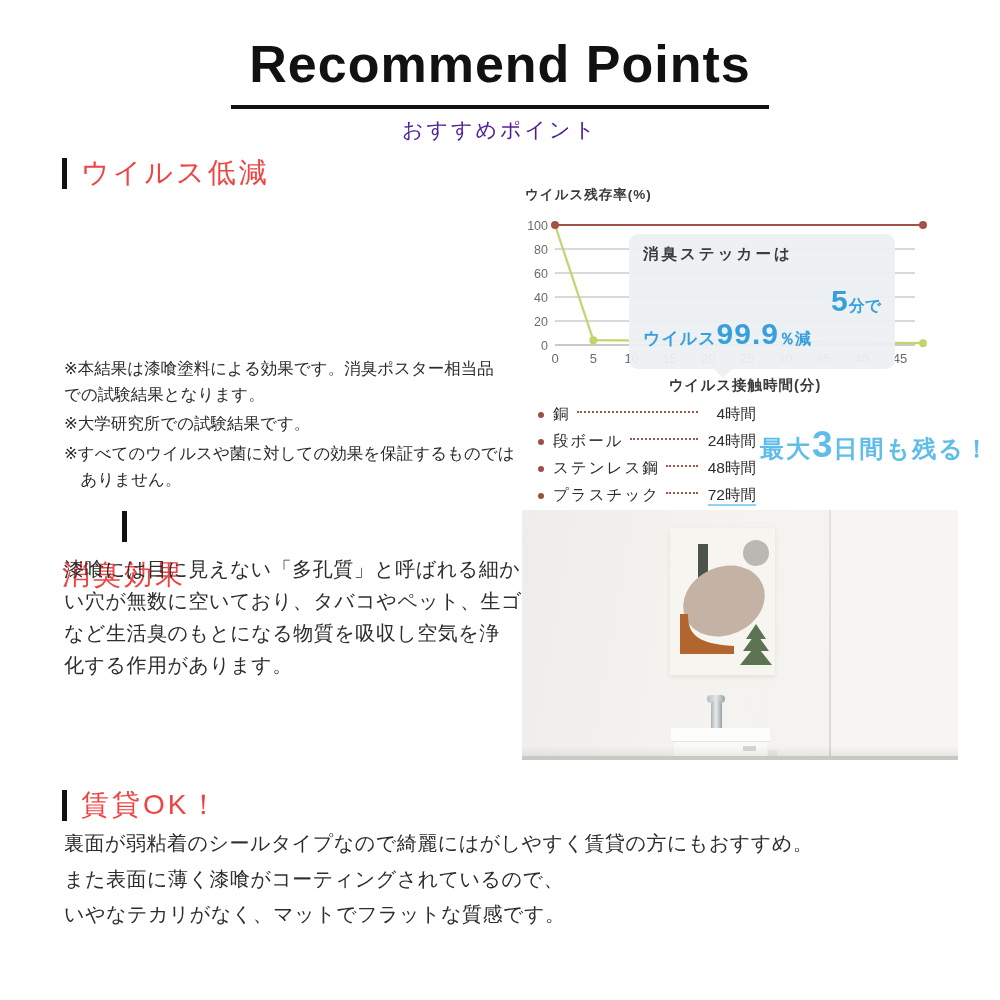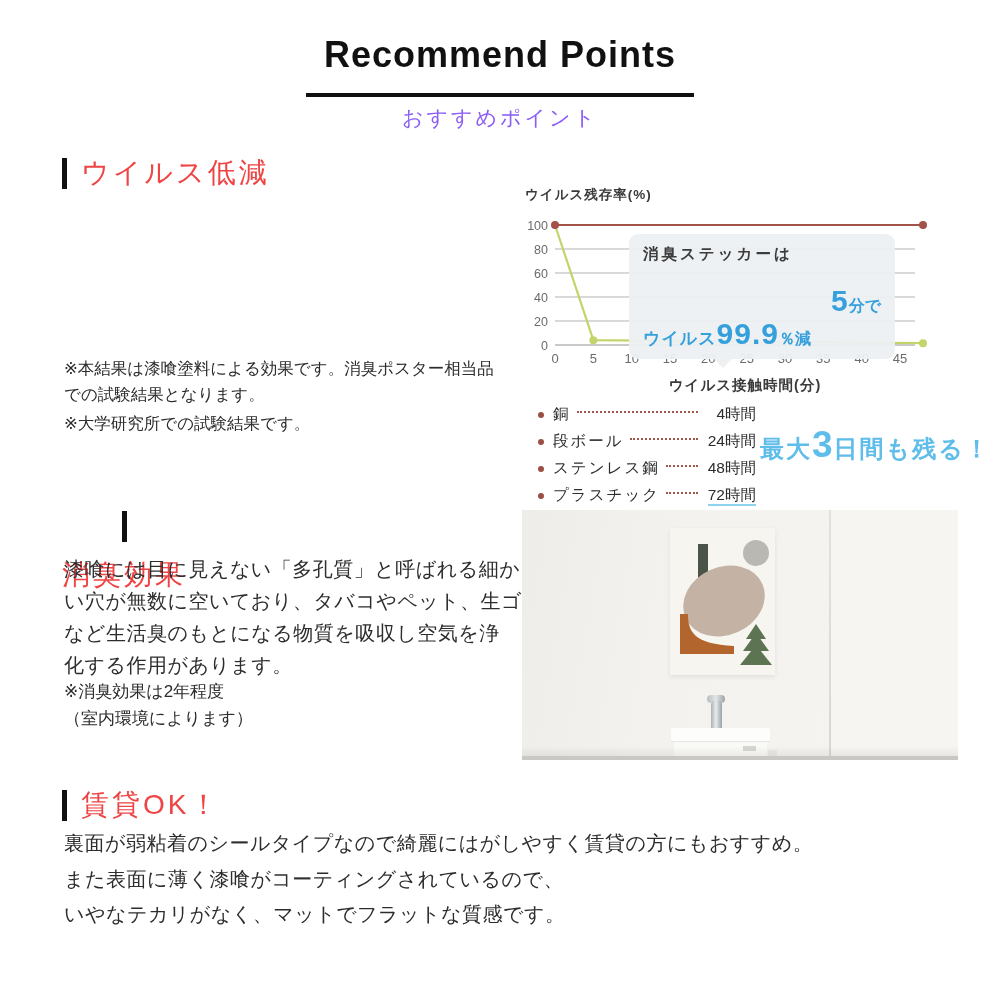--- a/index.html
+++ b/index.html
@@ -1,40 +1,40 @@
 <!DOCTYPE html>
 <html><head>
 <meta charset="utf-8">
 <style>
   html,body{margin:0;padding:0;background:#fff;}
   #canvas{position:relative;width:1000px;height:1000px;background:#ffffff;overflow:hidden;
           font-family:"Liberation Sans","DejaVu Sans",sans-serif;color:#2d2d2d;}
 
   
   .header{position:absolute;top:34px;left:0;width:100%;text-align:center;}
-  .main-title{display:inline-block;font-size:36px;font-weight:bold;letter-spacing:1px;color:#111;
-              border-bottom:4px solid #111;padding:0 18px 17px;}
-  .sub-title{margin-top:7px;font-size:21px;letter-spacing:3px;color:#8b5cf6;font-weight:500;}
+  .main-title{display:inline-block;font-size:52px;font-weight:bold;letter-spacing:1px;color:#111;
+              border-bottom:4px solid #111;padding:0 18px 11px;}
+  .sub-title{margin-top:7px;font-size:21px;letter-spacing:3px;color:#4c1d95;font-weight:500;}
 
   
   .sec-head{position:absolute;display:flex;align-items:center;gap:14px;font-size:28px;
             letter-spacing:3px;color:#ef4444;font-weight:500;}
   .hbar{width:5px;height:31px;background:#111;flex:0 0 auto;}
 
   .body-text{position:absolute;font-size:20px;line-height:1.6;color:#2d2d2d;white-space:pre-line;
              letter-spacing:0.5px;}
   .note-text{font-size:16.5px;line-height:1.56;color:#2b2b2b;white-space:pre-line;margin-bottom:4px;}
   .notes-block{position:absolute;}
 
   
   #chart-block{position:absolute;left:525px;top:186px;width:440px;}
   .chart-title{font-size:13.5px;font-weight:bold;color:#3a3a3a;letter-spacing:1px;height:20px;}
   .xaxis-label{width:440px;text-align:center;font-size:14.5px;font-weight:bold;color:#3a3a3a;
                letter-spacing:1px;margin-top:2px;}
-  .callout{position:absolute;left:104px;top:48px;width:238px;padding:10px 14px 10px;
+  .callout{position:absolute;left:104px;top:48px;width:238px;padding:10px 14px 20px;
            background:rgba(237,240,242,0.94);border-radius:9px;}
   .co-line1{font-size:15.5px;font-weight:bold;color:#3c3c3c;letter-spacing:3px;}
   .co-big{font-size:30px;font-weight:bold;letter-spacing:1px;}
   .co-small{font-size:16px;font-weight:bold;}
   .co-mid{font-size:17px;font-weight:bold;letter-spacing:1px;}
   .co-line2{line-height:1.05;margin-top:20px;text-align:right;}
   .co-line3{line-height:1.05;margin-top:1px;}
   .co-arrow{position:absolute;bottom:-9px;left:84px;width:0;height:0;
             border-left:10px solid transparent;border-right:10px solid transparent;
             border-top:10px solid rgba(237,240,242,0.97);}
@@ -83,20 +83,22 @@
   </div>
 
   <div class="sec-head" style="left:62px;top:154px;">
     <span class="hbar"></span>
     <span>ウイルス低減</span>
   </div>
   <div class="notes-block" style="left:64px;top:356px;">
     <div class="note-text">※本結果は漆喰塗料による効果です。消臭ポスター相当品
 での試験結果となります。</div>
     <div class="note-text">※大学研究所での試験結果です。</div>
+    <div class="note-text">※すべてのウイルスや菌に対しての効果を保証するものでは
+　ありません。</div>
   </div>
 
   <div id="chart-block">
     <div class="chart-title">ウイルス残存率(%)</div>
     <svg id="virus-svg" width="440" height="164" viewBox="0 0 440 164">
         <line x1="30" y1="139" x2="390" y2="139" stroke="#b7b7b7" stroke-width="1.6"></line>
         <text x="23" y="143.5" text-anchor="end" font-size="12.5" fill="#6b6b6b">0</text>
         <line x1="30" y1="115" x2="390" y2="115" stroke="#cccccc" stroke-width="1.6"></line>
         <text x="23" y="119.5" text-anchor="end" font-size="12.5" fill="#6b6b6b">20</text>
         <line x1="30" y1="91" x2="390" y2="91" stroke="#cccccc" stroke-width="1.6"></line>
@@ -171,24 +173,20 @@
   </div>
 
   <div class="sec-head" style="left:62px;top:511px;flex-direction:column;">
     <span class="hbar"></span>
     <span>消臭効果</span>
   </div>
   <div class="body-text" style="left:64px;top:553px;">漆喰には目に見えない「多孔質」と呼ばれる細か
 い穴が無数に空いており、タバコやペット、生ゴミ
 など生活臭のもとになる物質を吸収し空気を浄
 化する作用があります。</div>
-  <div class="notes-block" style="left:64px;top:679px;">
-    <div class="note-text" style="font-size:17px;">※消臭効果は2年程度
-（室内環境によります）</div>
-  </div>
 
   <div id="photo">
     <div class="wall-right"></div>
     <div class="wall-corner"></div>
     <div class="poster">
       <svg width="105" height="147" viewBox="0 0 105 147">
         <circle cx="86" cy="25" r="13" fill="#b9b8b3"></circle>
         <rect x="28" y="16" width="10" height="57" fill="#4c5449"></rect>
         <ellipse cx="54" cy="73" rx="42" ry="34" fill="#c4b2a5" transform="rotate(-24 54 73)"></ellipse>
         <path d="M10,86 L18,86 C18,104 24,116 64,118 L64,126 L10,126 Z" fill="#b2652c"></path>

